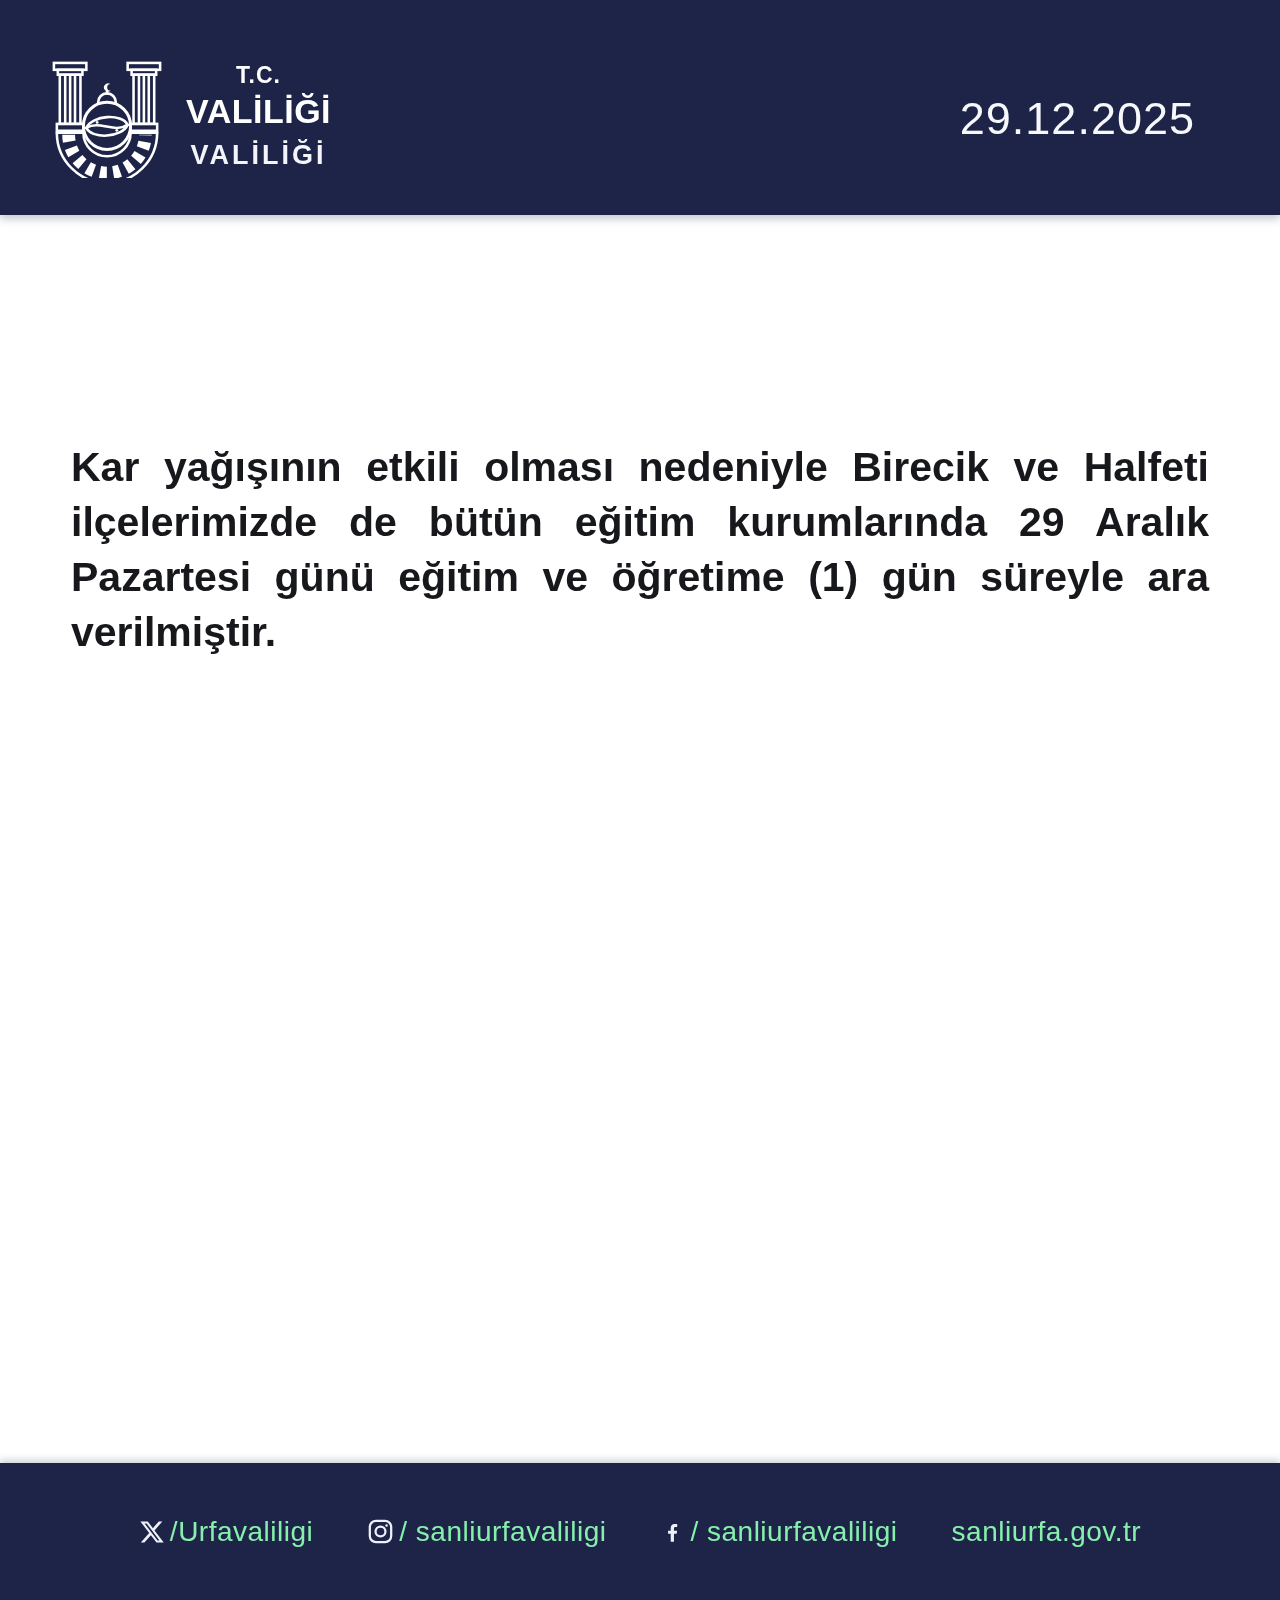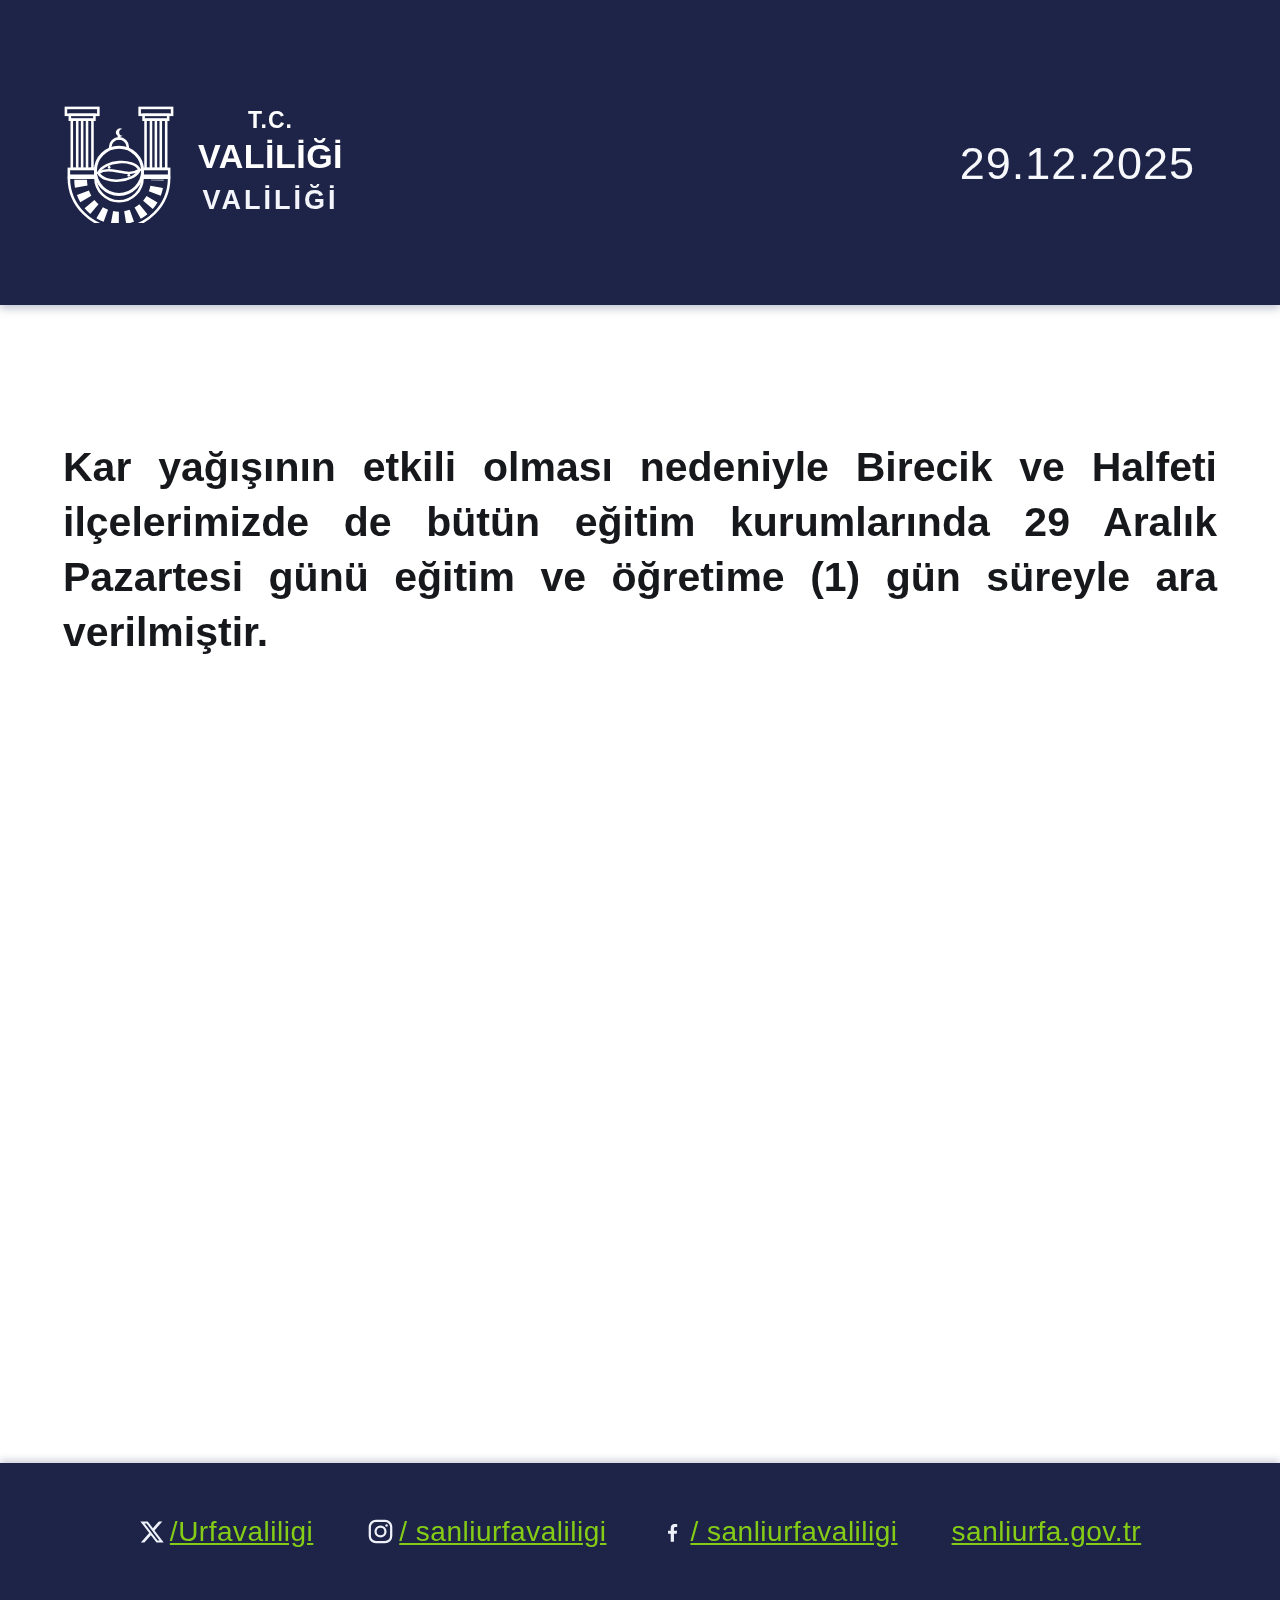--- a/index.html
+++ b/index.html
@@ -10,27 +10,27 @@
     margin: 0 auto;
     background: #ffffff;
     font-family: "Liberation Sans", "DejaVu Sans", sans-serif;
     overflow: hidden;
   }
 
   
   .header-band {
     position: absolute;
     top: 0; left: 0; right: 0;
-    height: 305px;
+    height: 215px;
     background: #1d2447;
     box-shadow: 0 4px 8px rgba(130, 135, 160, 0.45);
     display: flex;
     align-items: center;
     justify-content: space-between;
-    padding: 18px 85px 0 60px;
+    padding: 18px 85px 0 48px;
     box-sizing: border-box;
     color: #ffffff;
   }
   .brand { display: flex; align-items: center; gap: 20px; }
   .emblem { width: 118px; height: 122px; flex: 0 0 auto; }
   .brand-text { text-align: center; line-height: 1.15; }
   .brand-tc   { font-size: 23px; font-weight: 700; letter-spacing: 1px; }
   .brand-name { font-size: 34px; font-weight: 700; letter-spacing: 0.5px; margin-top: 3px; }
   .brand-sub  { font-size: 27px; font-weight: 700; letter-spacing: 3px; margin-top: 9px; color: #f3f5fa; }
 
@@ -42,42 +42,41 @@
   .content {
     position: absolute;
     top: 305px; left: 62px; right: 62px;
     color: #17181c;
   }
   .content p {
     font-size: 41px;
     line-height: 55px;
     text-align: justify;
     text-justify: inter-word;
-    margin: 1px;
+    margin: 9px;
   }
   .para-1 { margin-top: 135px !important; font-weight: 800; }
   .para-2 { margin-top: 55px  !important; font-weight: 400; }
   .para-3 { margin-top: 52px  !important; font-weight: 400; text-align: left !important; }
 
   
   .footer-band {
     position: absolute;
     left: 0; right: 0; bottom: 0;
     height: 137px;
     background: #1d2447;
     box-shadow: 0 -3px 7px rgba(130, 135, 160, 0.4);
     display: flex;
     align-items: center;
     justify-content: center;
     gap: 54px;
-    color: #84cc16;
+    color: #86efac;
     font-size: 28px;
     font-weight: 400;
     letter-spacing: 0.5px;
-    text-decoration: underline;
   }
   .social-item { display: flex; align-items: center; gap: 5px; }
   .social-item svg { display: block; }
   .website { font-weight: 400; }
 </style>
 </head>
 <body>
 
 <div class="page">
 

